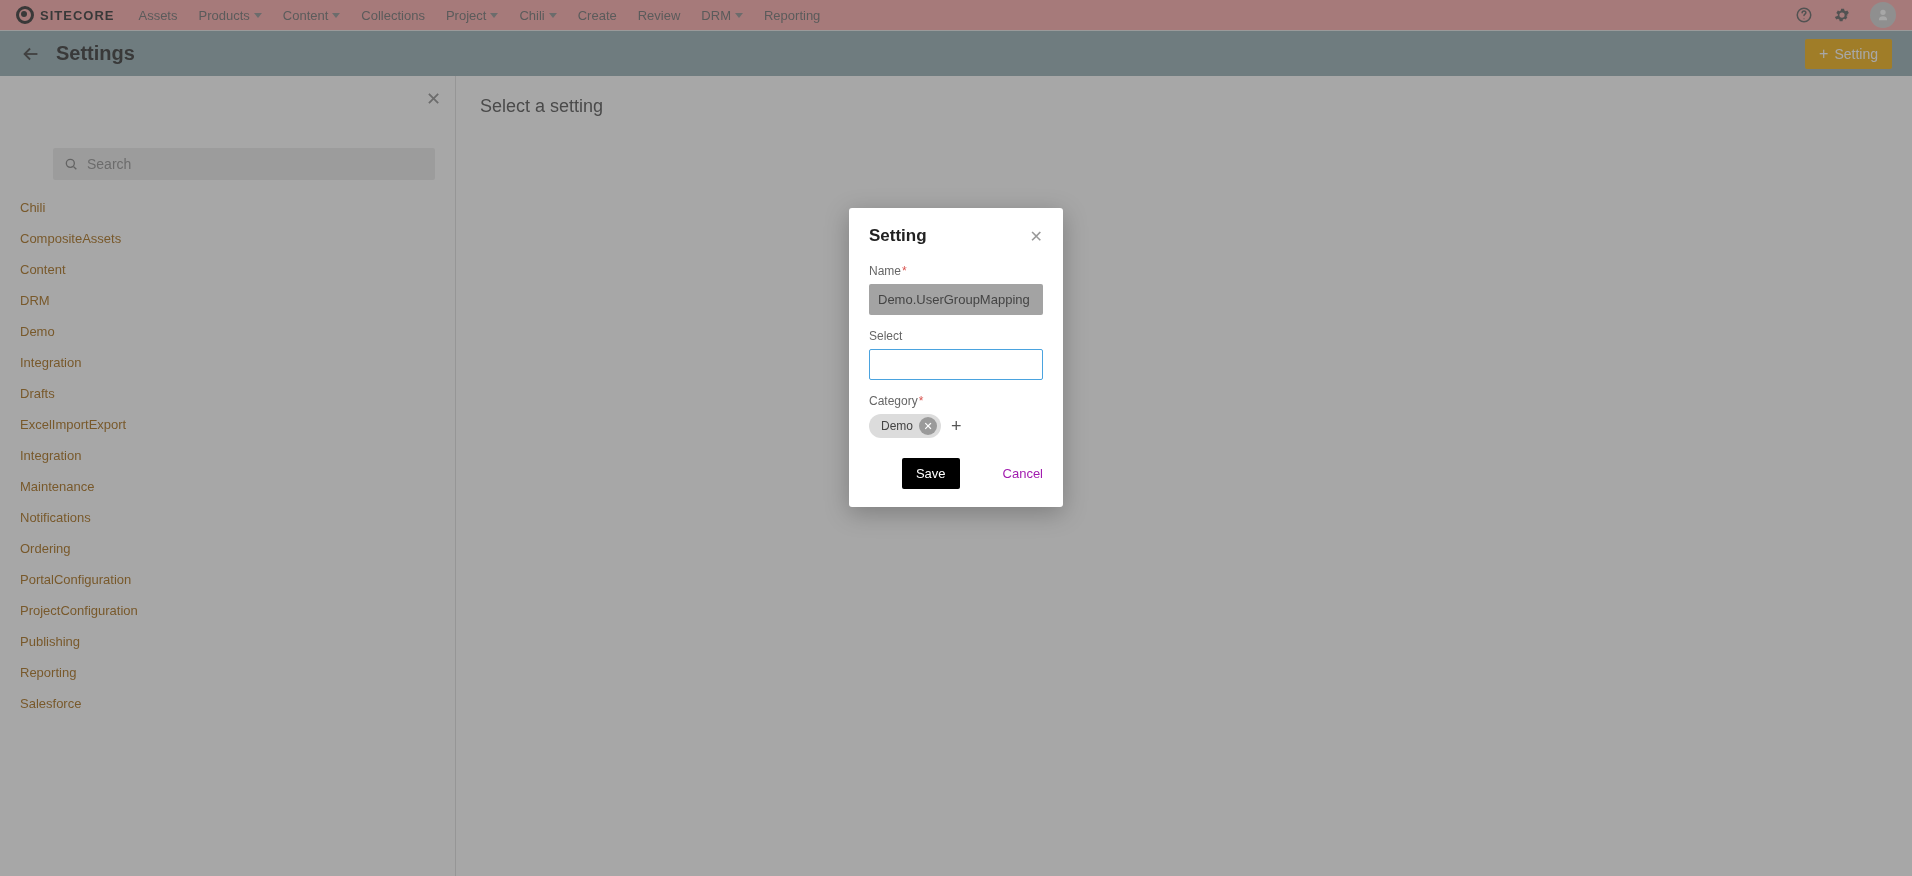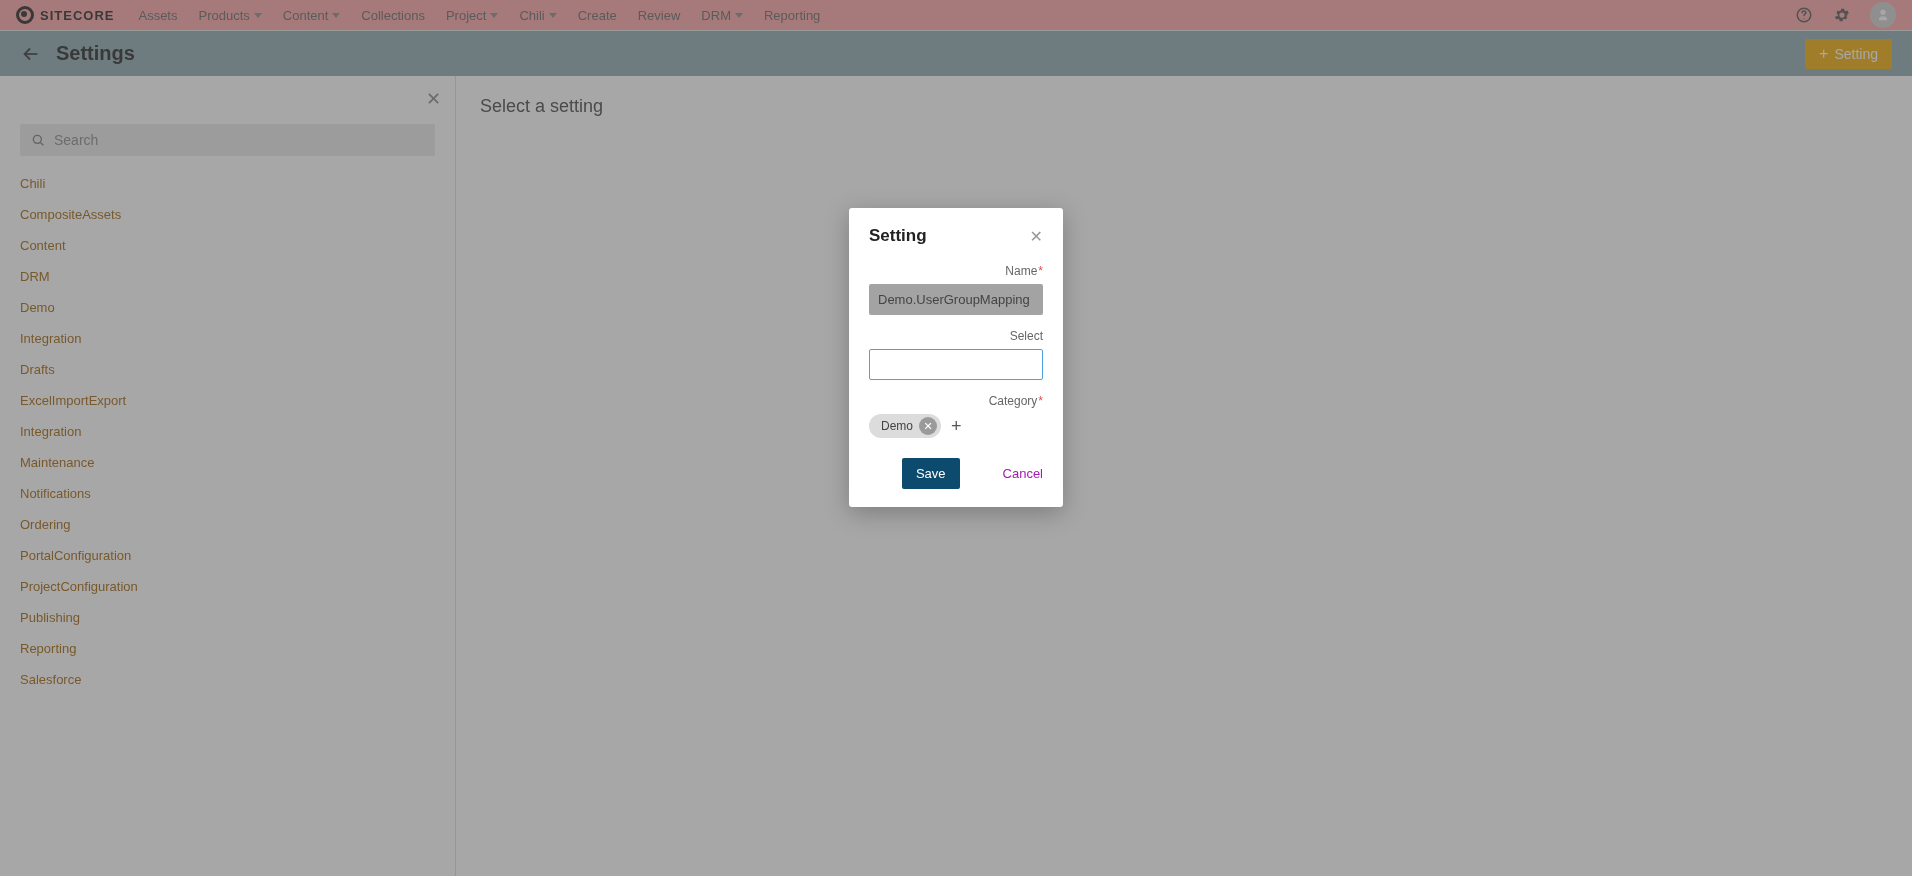--- a/index.html
+++ b/index.html
@@ -25,21 +25,21 @@
   .subheader-left { display: flex; align-items: center; gap: 14px; }
   .back-arrow { width: 22px; height: 22px; cursor:pointer; color:#333;}
   .page-title { font-size: 20px; font-weight: 600; color: #222; }
   .btn-primary { background: #f0ab00; color: #fff; border: none; padding: 7px 14px; font-size: 14px; display:flex; align-items:center; gap:6px; cursor:pointer; border-radius:2px; font-weight:500;}
   .btn-primary .plus { font-size: 16px; line-height: 1; }
 
   
   .main { display: flex; height: calc(100% - 76px); }
   .sidebar { width: 456px; border-right: 1px solid #ddd; position: relative; display:flex; flex-direction:column; }
   .sidebar-close { position: absolute; top: 12px; right: 14px; color:#888; cursor:pointer; font-size:18px;}
-  .search-wrap { padding: 48px 20px 12px 20px; }
+  .search-wrap { padding: 72px 20px 12px 20px; margin-left: 33px; }
   .search-box { background: #e9e9e9; border-radius: 2px; display: flex; align-items: center; padding: 8px 10px; gap: 8px; }
   .search-box input { border: none; background: transparent; outline: none; flex:1; font-size: 14px; color:#333;}
   .search-box input::placeholder{ color:#888;}
   .cat-list { overflow-y: auto; flex:1; padding: 0 4px 20px 20px; }
   .cat-list::-webkit-scrollbar{ width:14px;}
   .cat-list::-webkit-scrollbar-thumb{ background:#bdbdbd; border-radius:2px;}
   .cat-list::-webkit-scrollbar-track{ background:#f1f1f1;}
   .cat-item { padding: 8px 0; color: #a16207; font-size: 13px; cursor:pointer; }
 
   .content { flex: 1; padding: 20px 24px; }
@@ -52,30 +52,30 @@
   .modal { width: 215px;}
   .modal { width: 215px;}
   .modal { width: 215px;}
   .modal { width: 216px;}
   .modal { width: 215px;}
   .modal { width: 215px;}
   .modal-header { display:flex; justify-content:space-between; align-items:center; margin-bottom: 18px;}
   .modal-title { font-size: 17px; font-weight: 600; color:#222;}
   .modal-close { color:#999; cursor:pointer; font-size:16px;}
   .form-group { margin-bottom: 14px; }
-  .form-label { font-size: 12px; color:#666; display:block; margin-bottom:6px;text-align:right;}
+  .form-label { font-size: 12px; color:#666; display:block; margin-bottom:6px;}
   .req { color:#d9534f; margin-left:1px;}
   .form-input { width: 100%; border: 1px solid transparent; background:#a3a3a3; padding: 7px 8px; font-size: 13px; border-radius:2px; color:#444; outline:none;}
   .form-input.focused { border: 1px solid #4aa3df; background:#fff;}
   .chip-row { display:flex; align-items:center; gap:10px;}
   .chip { background:#dcdcdc; border-radius: 14px; padding: 3px 4px 3px 12px; display:flex; align-items:center; gap:6px; font-size:12px; color:#444;}
   .chip-close { width:18px; height:18px; border-radius:50%; background:#9a9a9a; color:#fff; display:flex; align-items:center; justify-content:center; font-size:11px; cursor:pointer;}
   .add-plus { color:#555; font-size:18px; font-weight:300; cursor:pointer;}
   .modal-actions { display:flex; justify-content:flex-end; gap:14px; margin-top: 20px; align-items:center;}
-  .btn-save { background:#0c4a6e; color:#fff; border:none; padding:8px 14px; font-size:13px; border-radius:2px; cursor:pointer; font-weight:500;}
+  .btn-save { background:#000000; color:#fff; border:none; padding:8px 14px; font-size:13px; border-radius:2px; cursor:pointer; font-weight:500;}
   .btn-cancel { background:none; border:none; color:#a21caf; font-size:13px; cursor:pointer; font-weight:500;margin-left:29px;}
 
   
   .modal { width: 214px; }
   .modal { width: 214px; }
   .modal { width: 214px; }
 
   
   .modal { width: 214px; padding: 18px 20px; box-sizing: content-box; }
   

